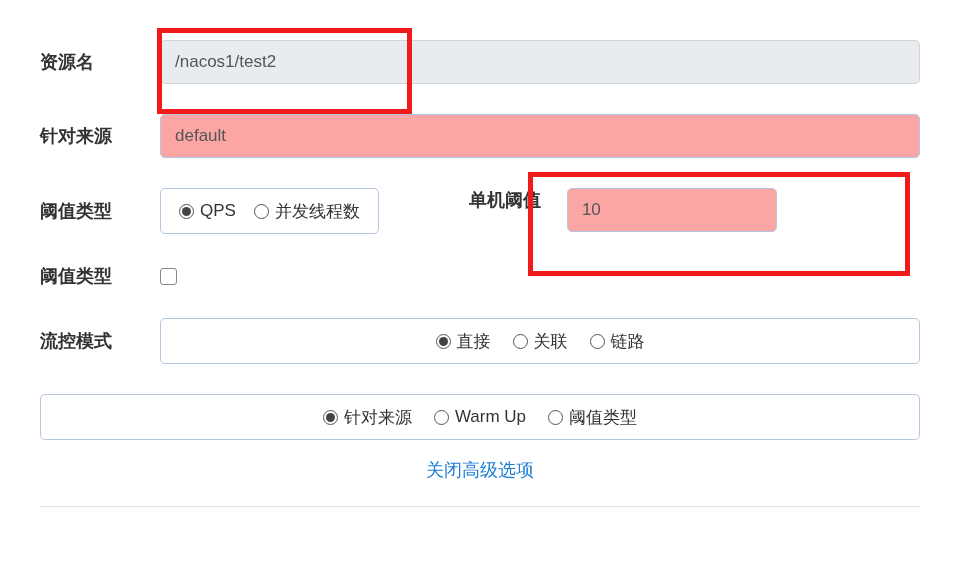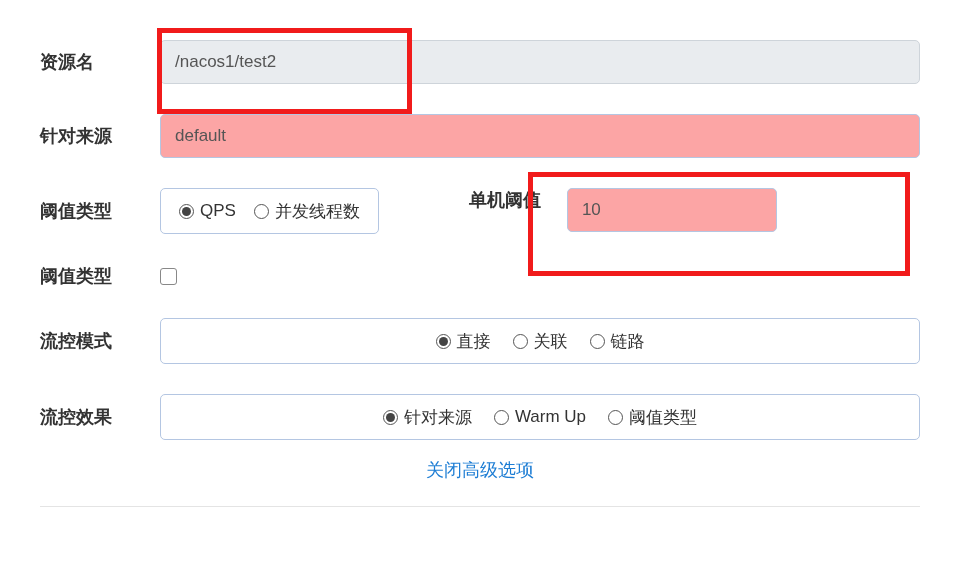--- a/index.html
+++ b/index.html
@@ -195,21 +195,20 @@
           </label>
           <label class="radio-item">
             <span class="radio-dot"></span>
             <span>链路</span>
           </label>
         </div>
       </div>
     </div>
 
     <div class="form-row" style="margin-bottom:18px;">
-      <div class="form-label">流控效果</div>
       <div class="form-field">
         <div class="radio-group wide">
           <label class="radio-item">
             <span class="radio-dot checked"></span>
             <span>针对来源</span>
           </label>
           <label class="radio-item">
             <span class="radio-dot"></span>
             <span>Warm Up</span>
           </label>

